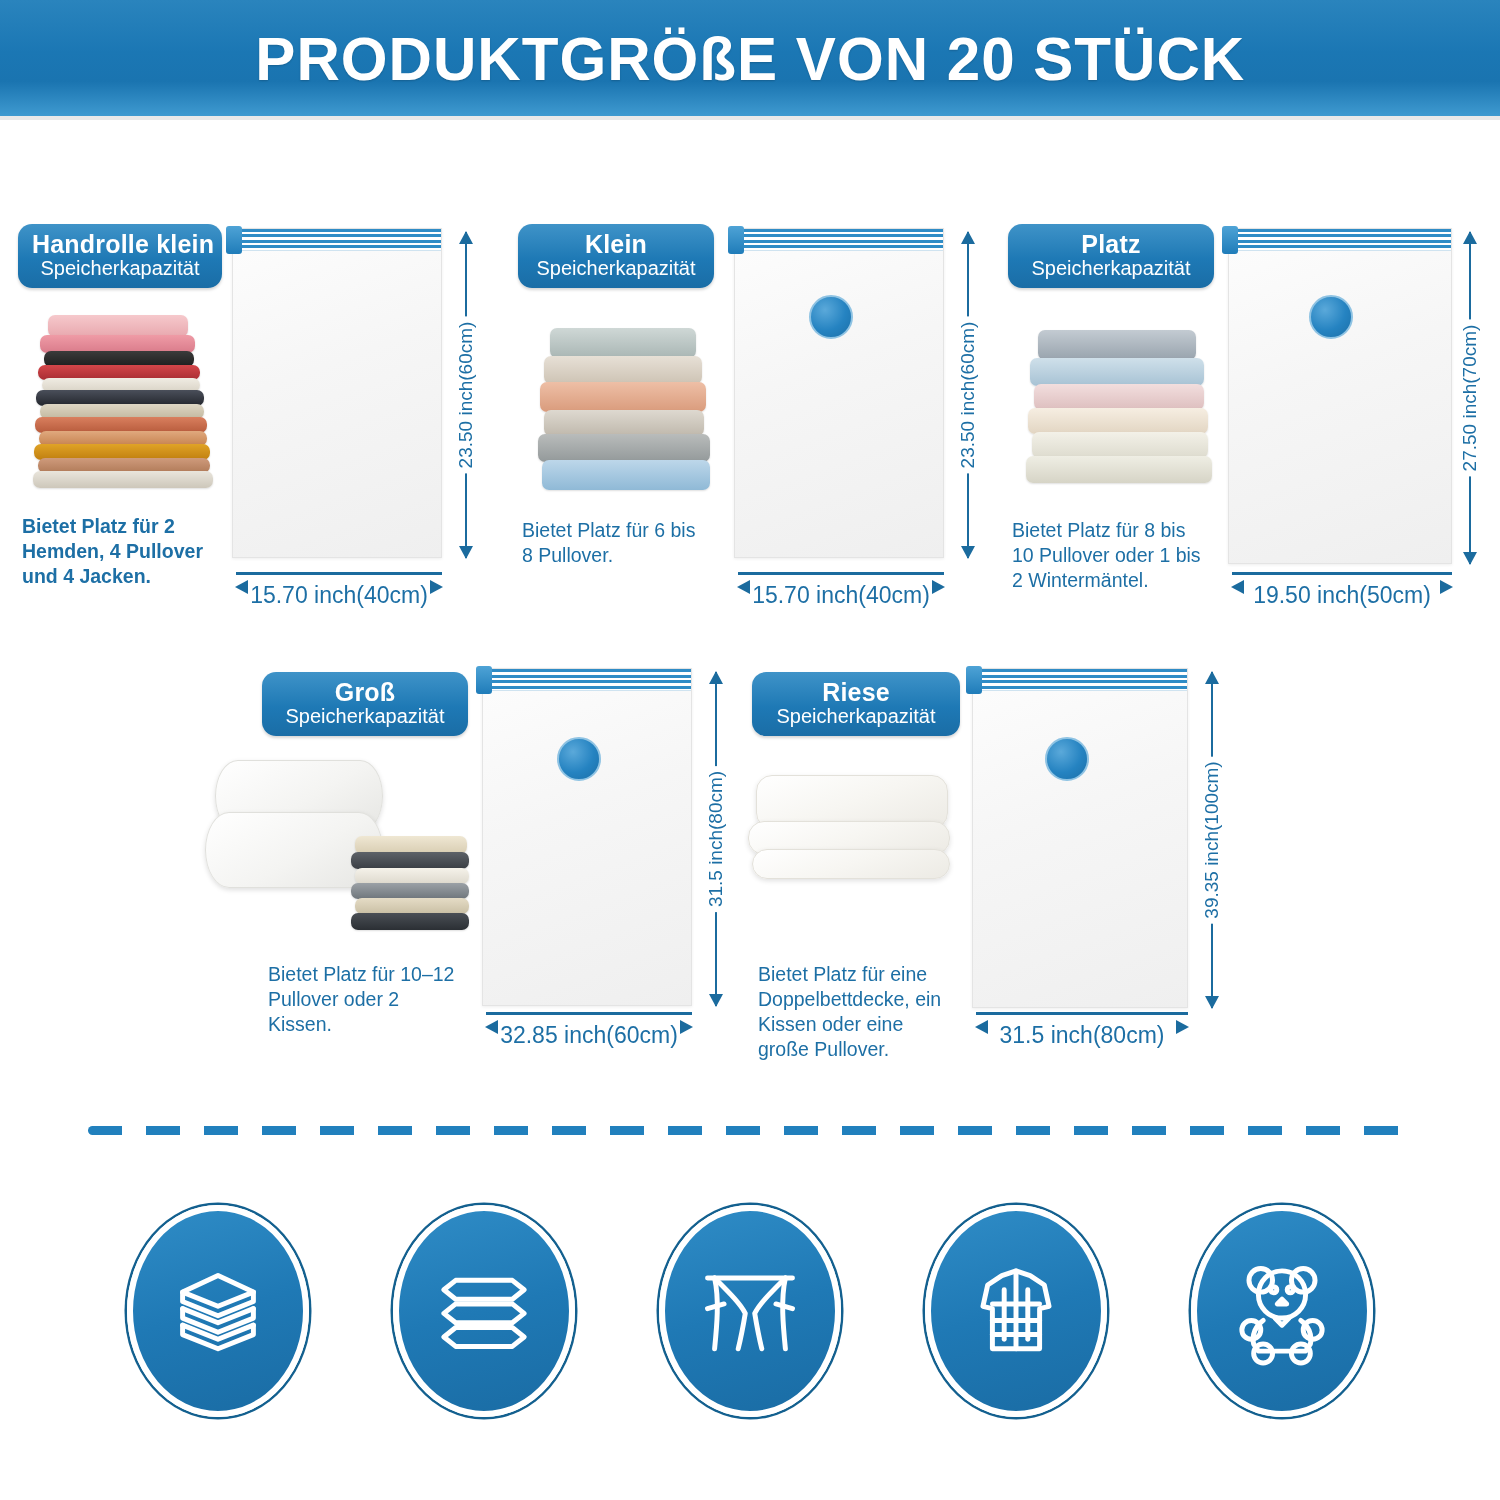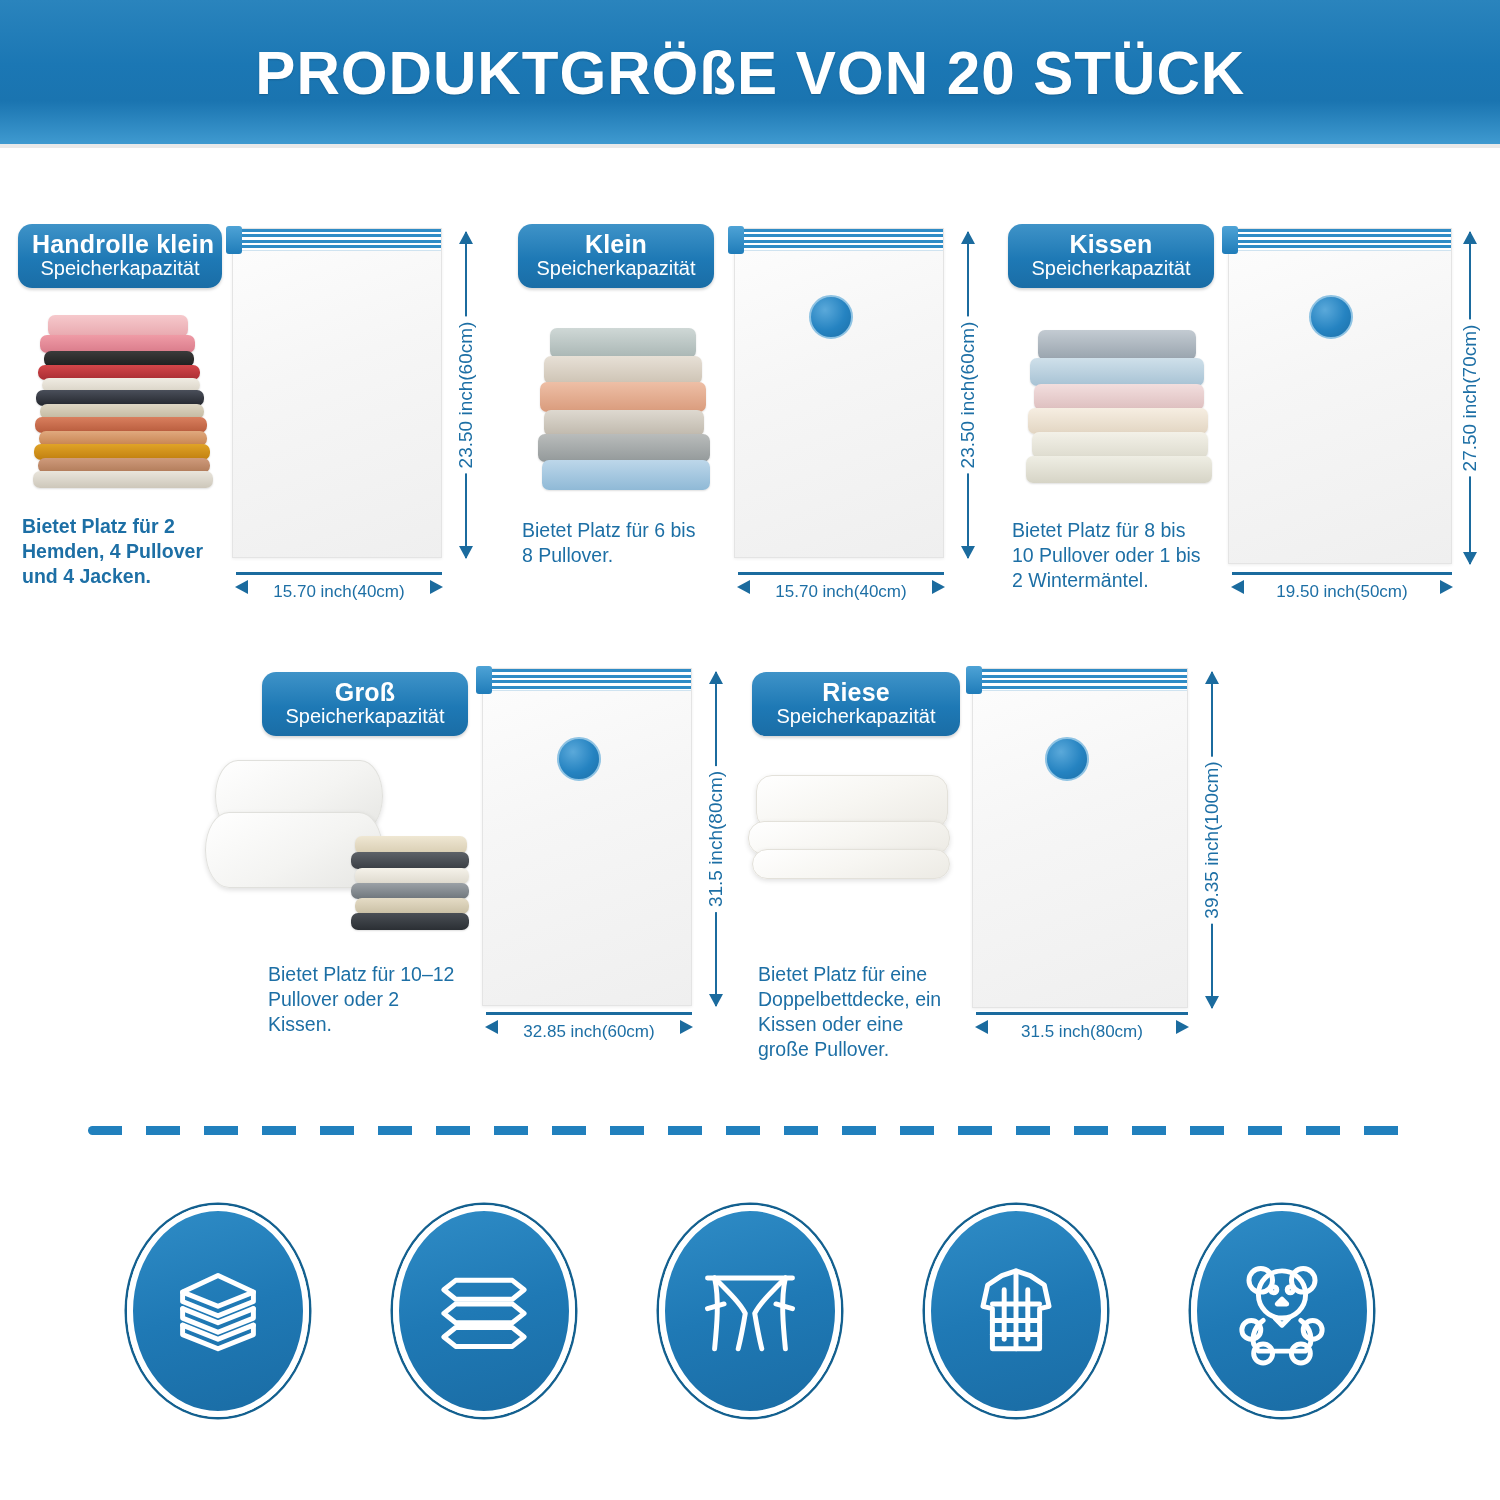--- a/index.html
+++ b/index.html
@@ -8,21 +8,21 @@
     font-family: "Liberation Sans", sans-serif;
     background: #ffffff;
     position: relative;
     overflow: hidden;
   }
 
   
   .banner {
     position: absolute;
     left: 0; top: 0;
-    width: 1500px; height: 148px;
+    width: 1500px; height: 120px;
     background: linear-gradient(180deg, #2a84bd 0%, #1b77b4 45%, #1a74b0 70%, #3f9ad0 100%);
     display: flex;
     align-items: center;
     justify-content: center;
     border-bottom: 4px solid #d8d8d8;
   }
   .banner::after {
     content: "";
     position: absolute;
     left: 0; bottom: -4px; width: 100%; height: 4px;
@@ -156,21 +156,21 @@
     border-bottom: 7px solid transparent;
   }
   .dim-h .ar-l { left: -1px; border-right: 13px solid #1b6b9e; }
   .dim-h .ar-r { right: -1px; border-left: 13px solid #1b6b9e; }
   .dim-h .lab {
     position: absolute;
     top: 10px; left: 50%;
     transform: translateX(-50%);
     white-space: nowrap;
     color: #1d6fa5;
-    font-size: 17px;
+    font-size: 23px;
   }
 
   
   .divider {
     position: absolute;
     left: 88px; top: 1126px;
     width: 1330px; height: 9px;
     background: repeating-linear-gradient(90deg,
       #2180bd 0px, #2180bd 34px,
       rgba(0,0,0,0) 34px, rgba(0,0,0,0) 58px);
@@ -290,21 +290,21 @@
     <div class="line"></div>
       <div class="ar-l"></div>
       <div class="ar-r"></div>
     <div class="lab">15.70 inch(40cm)</div>
   </div>
 </div>
 
 <div class="card">
 
   <div class="pill" style="left:1008px; top:224px; width:206px;">
-    <span class="t1">Kissen</span>
+    <span class="t1">Platz</span>
     <span class="t2">Speicherkapazität</span>
   </div>
 
   <div class="stack" style="left:1022px; top:330px; width:196px; height:155px;">
     <div class="lay" style="left:16px; top:0px;   width:158px; height:30px; background:linear-gradient(180deg,#c3cbd2,#98a3ad);"></div>
     <div class="lay" style="left:8px;  top:28px;  width:174px; height:28px; background:linear-gradient(180deg,#cfe0ea,#a7c2d4);"></div>
     <div class="lay" style="left:12px; top:54px;  width:170px; height:26px; background:linear-gradient(180deg,#f2dede,#ddbebe);"></div>
     <div class="lay" style="left:6px;  top:78px;  width:180px; height:26px; background:linear-gradient(180deg,#f6eee2,#e2d5c2);"></div>
     <div class="lay" style="left:10px; top:102px; width:176px; height:26px; background:linear-gradient(180deg,#f3f1e8,#dddbce);"></div>
     <div class="lay" style="left:4px;  top:126px; width:186px; height:27px; background:linear-gradient(180deg,#efeee4,#d6d4c6);"></div>

